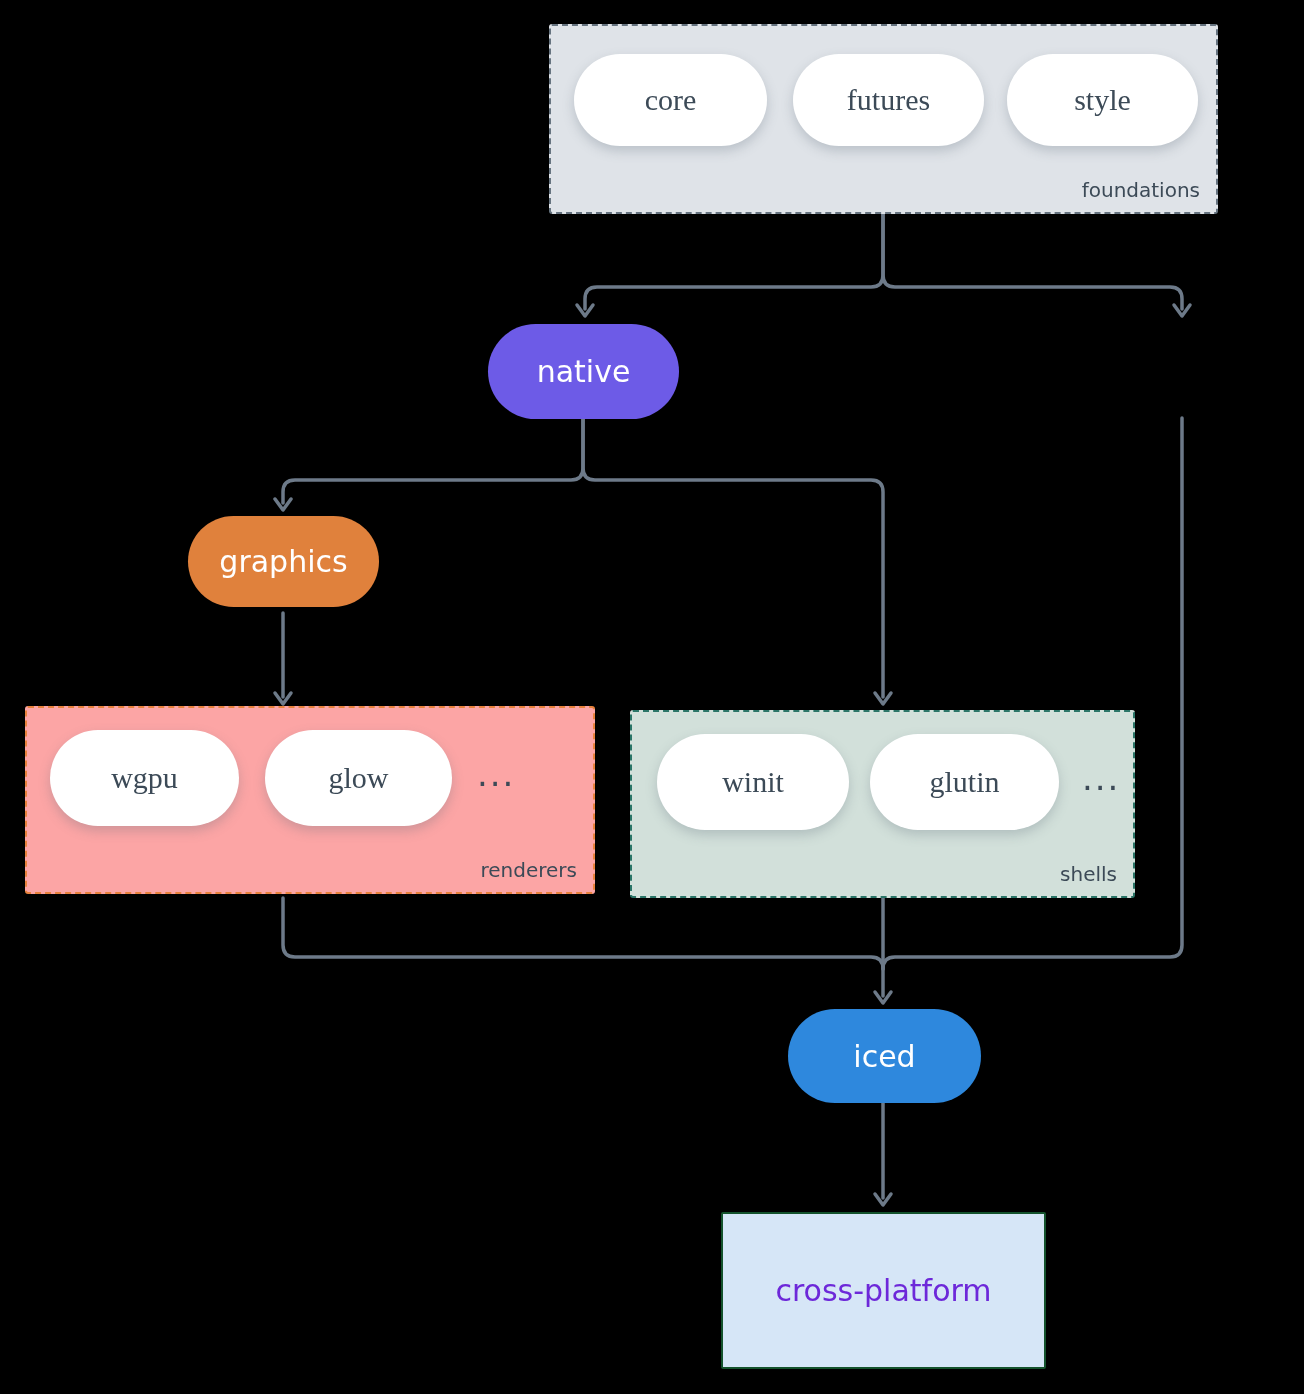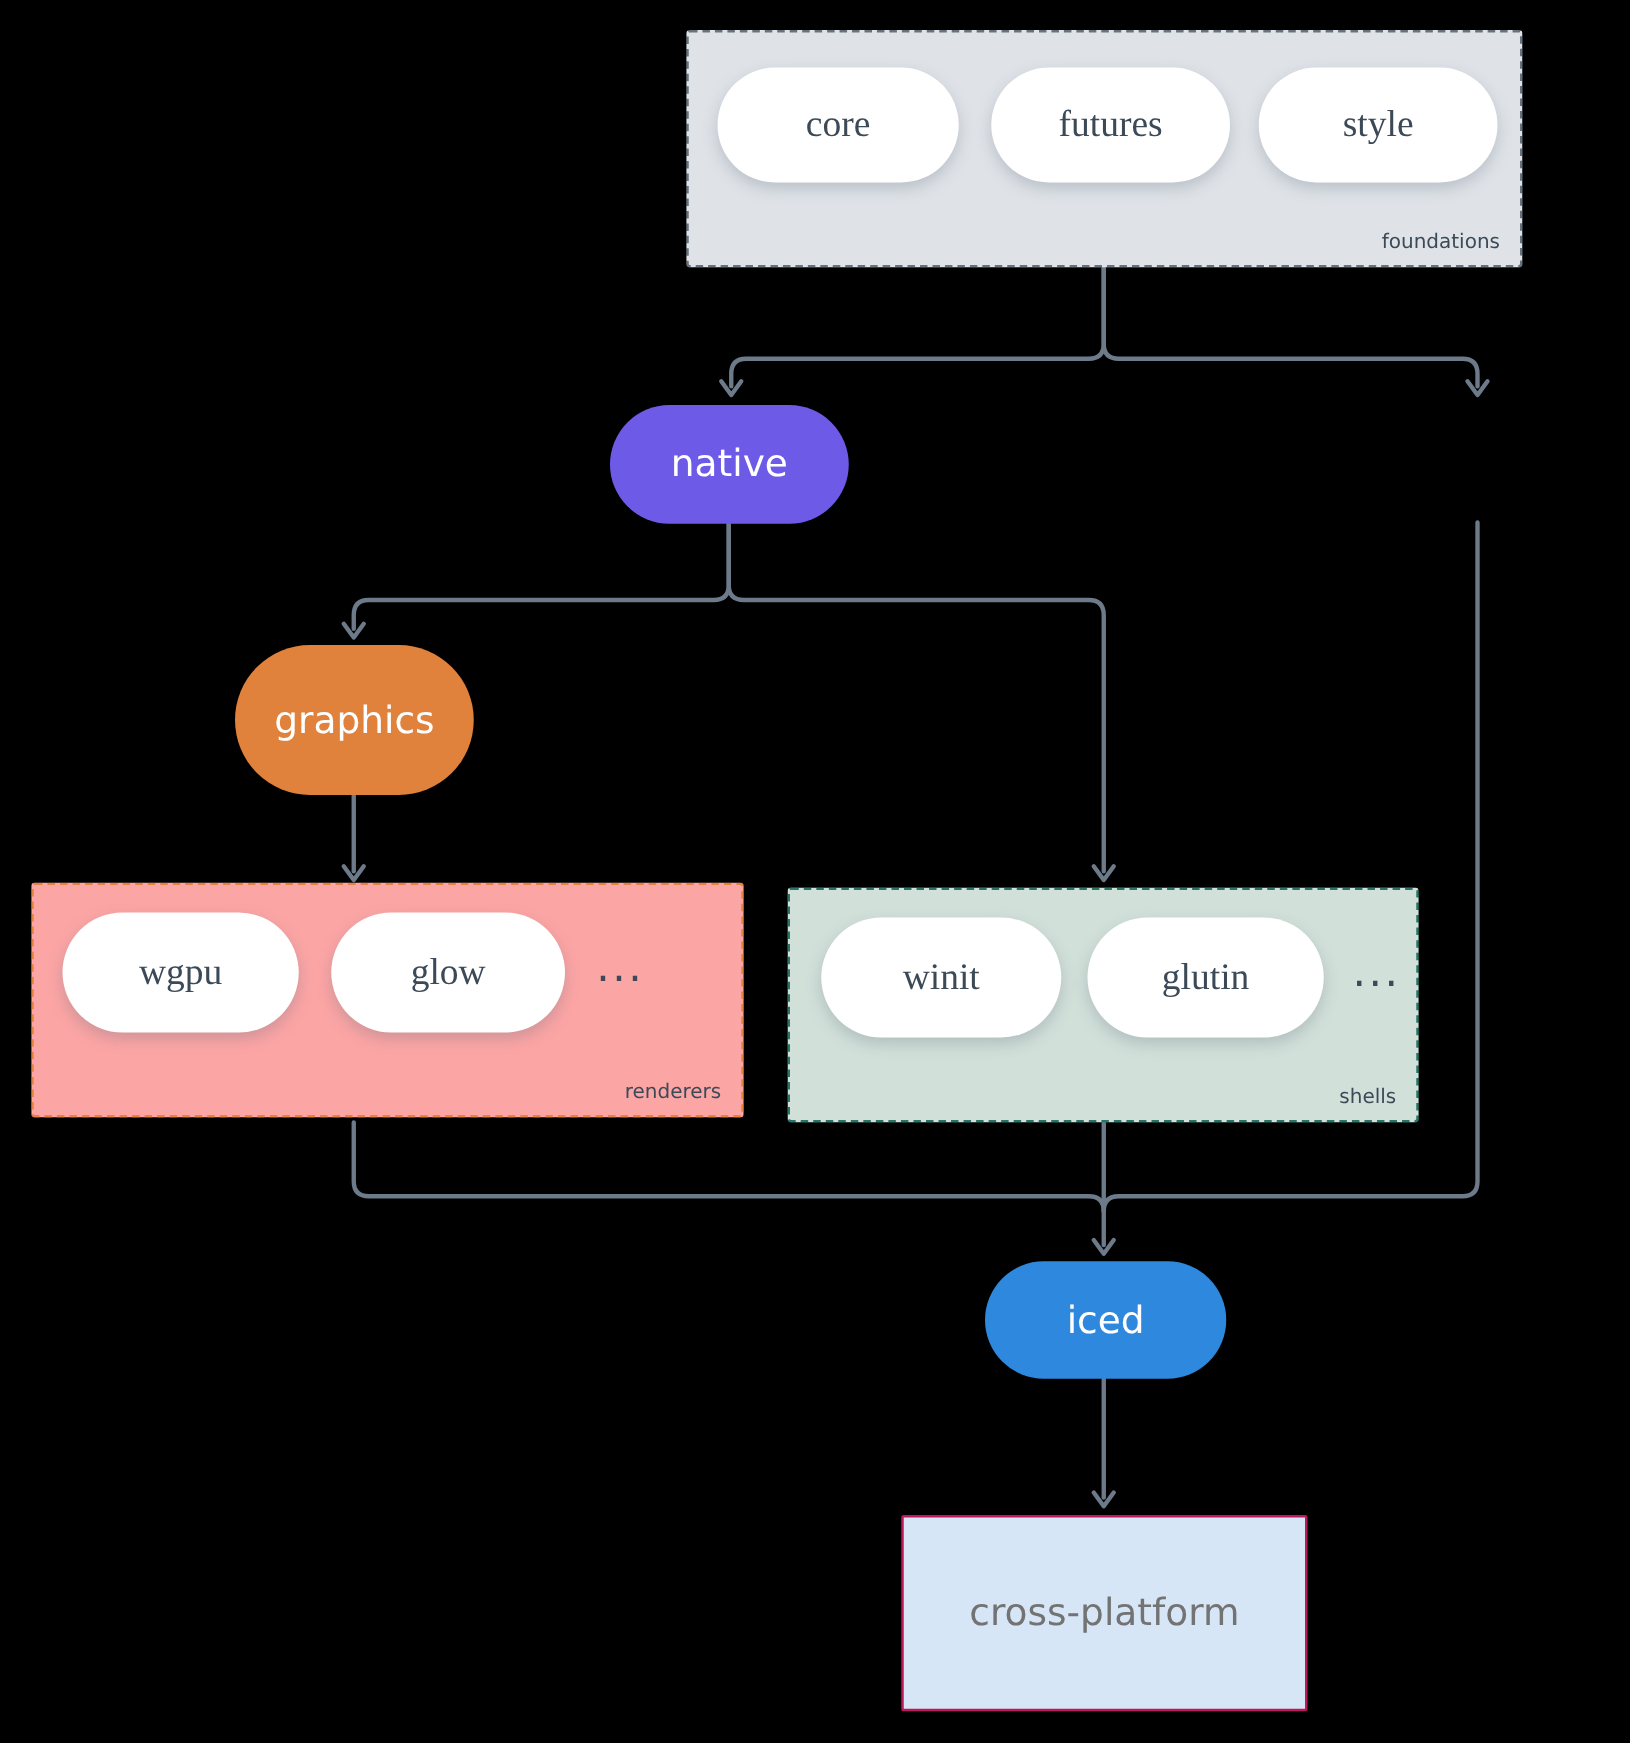--- a/index.html
+++ b/index.html
@@ -22,21 +22,21 @@
   .group-renderers{
     left:25px;top:706px;width:570px;height:188px;
     background:#fca5a5;border:2px dashed #e8823c;
   }
   .group-shells{
     left:630px;top:710px;width:505px;height:188px;
     background:#d2e0da;border:2px dashed #2a7567;
   }
   .group-label{
     position:absolute;right:16px;bottom:10px;
-    font-size:16px;color:#3c4a57;
+    font-size:20px;color:#3c4a57;
   }
   .pill{
     position:absolute;
     display:flex;align-items:center;justify-content:center;
     border-radius:60px;
     font-size:30px;
     font-family:Liberation Serif, serif;
   }
   .pill-white{
     background:#ffffff;color:#3c4a57;
@@ -46,32 +46,32 @@
     position:absolute;
     display:flex;align-items:center;justify-content:center;
     border-radius:60px;
     font-size:30px;color:#ffffff;
   }
   .node-purple{background:#6d5be7;}
   .node-orange{background:#e0813c;}
   .node-blue{background:#2e88dd;align-items:center;}
   .node-native{left:488px;top:324px;width:191px;height:95px;}
   .node-web{left:1087px;top:324px;width:191px;height:94px;}
-  .node-graphics{left:188px;top:516px;width:191px;height:120px;}
+  .node-graphics{left:188px;top:516px;width:191px;height:91px;}
   .node-iced{left:788px;top:1009px;width:193px;height:94px;}
   .ellipsis{
     position:absolute;left:450px;top:46px;
     font-size:34px;color:#3c4a57;letter-spacing:2px;
   }
   .app-box{
     position:absolute;left:721px;top:1212px;width:325px;height:157px;
     box-sizing:border-box;
-    background:#d6e6f7;border:2px solid #be185d;border-radius:2px;
+    background:#d6e6f7;border:2px solid #14532d;border-radius:2px;
     display:flex;flex-direction:column;align-items:center;justify-content:center;
-    font-size:30px;line-height:47px;color:#737373;text-align:center;
+    font-size:30px;line-height:47px;color:#6d28d9;text-align:center;
   }
   svg.connectors{position:absolute;left:0;top:0;pointer-events:none;}
   .edge{stroke:#6d7a89;stroke-width:3.5;fill:none;stroke-linecap:round;stroke-linejoin:round;}
 </style>
 </head>
 <body>
 
 <div id="canvas">
 
   <svg class="connectors" width="1304" height="1394" viewBox="0 0 1304 1394">

